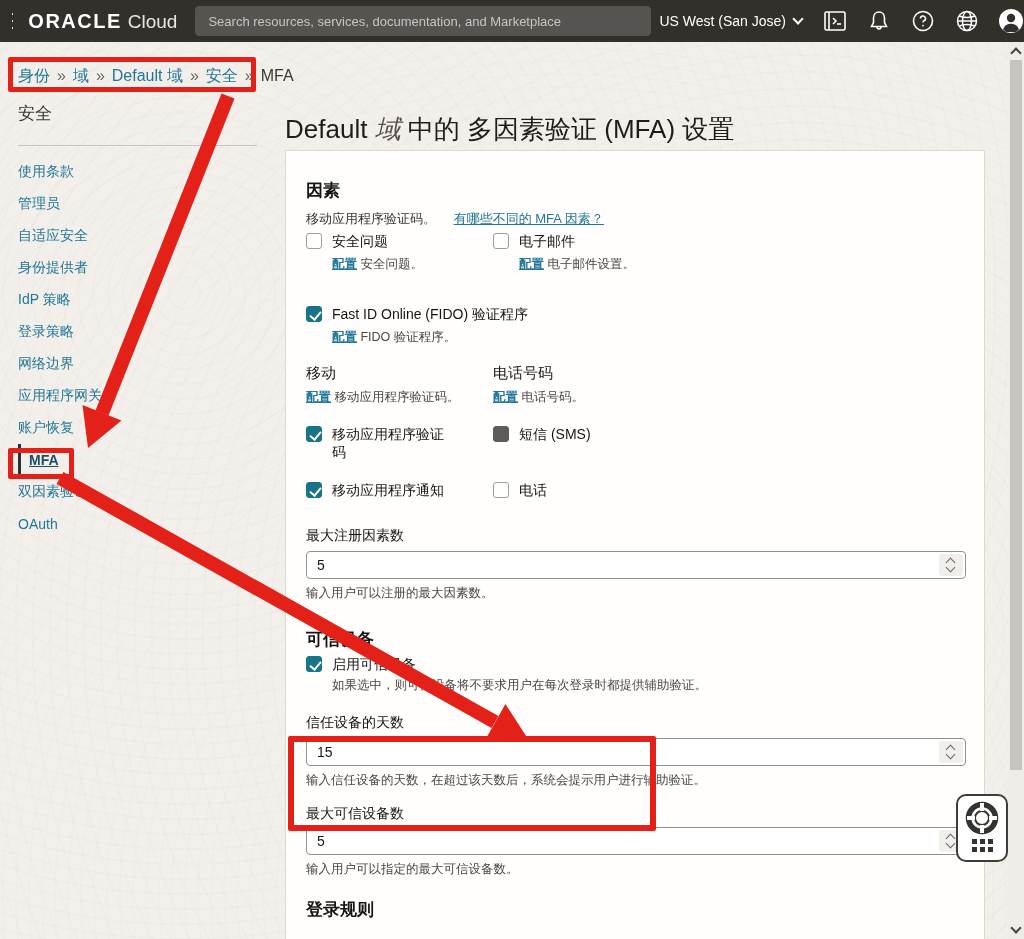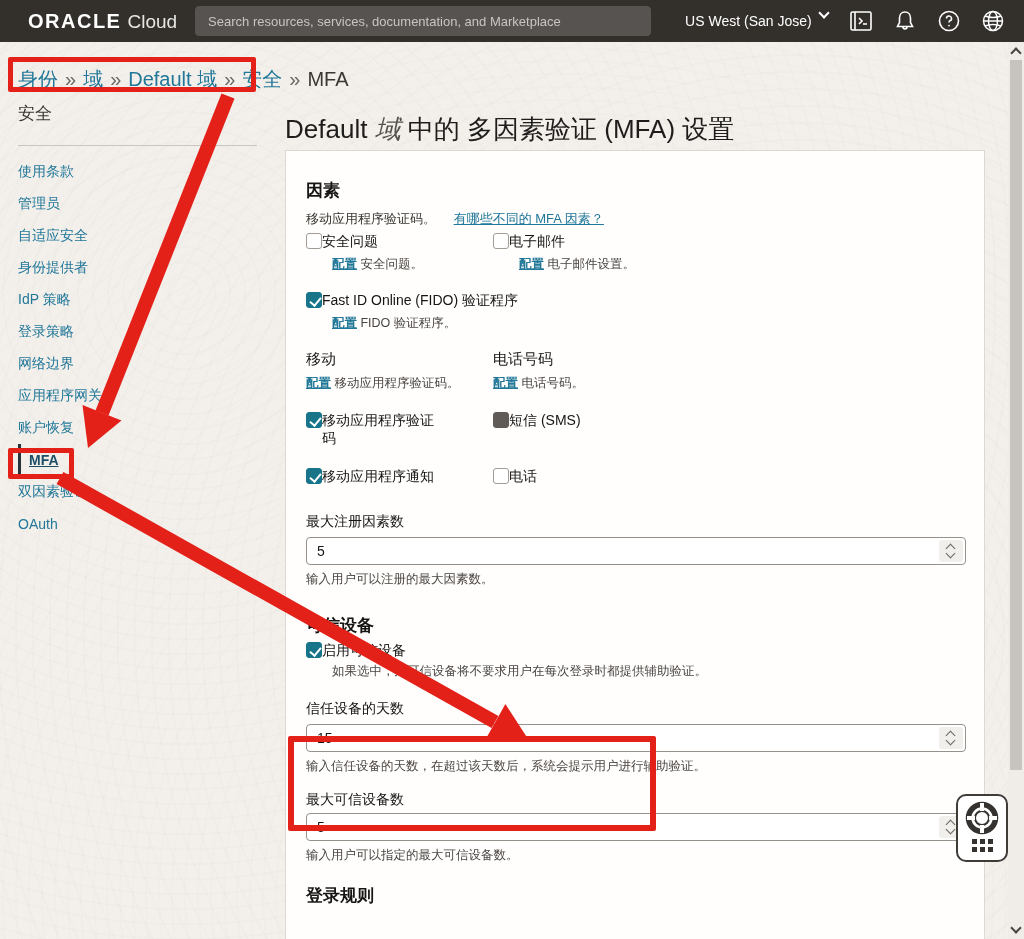--- a/index.html
+++ b/index.html
@@ -14,38 +14,38 @@
     justify-content:space-between; cursor:pointer; }
   .hamburger span { display:block; height:2px; background:#fff; border-radius:1px; }
   .logo { margin-left:16px; display:flex; align-items:baseline; white-space:nowrap; }
   .logo-oracle { color:#fff; font-weight:bold; font-size:20px; letter-spacing:1.5px; }
   .logo-cloud { color:#e8e6e3; font-size:19px; margin-left:6px; font-weight:400; }
   .search-wrap { margin-left:18px; }
   .search-input { width:456px; height:30px; background:#565350; border:1px solid #565350;
     border-radius:4px; color:#d8d6d3; font-size:13px; padding:0 12px; outline:none;
     font-family:"Liberation Sans","DejaVu Sans",sans-serif; }
   .search-input::placeholder { color:#c9c6c2; opacity:1; }
-  .region { color:#fff; font-size:14px; margin-left:34px; display:flex; 
+  .region { color:#fff; font-size:14px; margin-left:8px; display:flex; align-items:center;
     cursor:pointer; white-space:nowrap; }
   .chev-down { width:8px; height:8px; border-right:2px solid #fff; border-bottom:2px solid #fff;
     transform:rotate(45deg); margin-left:8px; margin-top:-4px; }
   .topbar-icons { display:flex; align-items:center; gap:18px; margin-left:20px; }
   .tb-icon { width:26px; height:26px; display:flex; align-items:center; justify-content:center; cursor:pointer; }
 
   
   .page { position:absolute; top:42px; left:0; width:1024px; height:897px;
     background-color:#f3f0ec;
     background-image:
       repeating-radial-gradient(circle at 18% 28%, rgba(60,50,40,0.016) 0 2px, transparent 2px 15px),
       repeating-radial-gradient(circle at 78% 66%, rgba(60,50,40,0.016) 0 2px, transparent 2px 17px),
       repeating-radial-gradient(circle at 55% 95%, rgba(60,50,40,0.013) 0 2px, transparent 2px 13px);
     overflow:hidden; }
 
   
-  .breadcrumb { position:absolute; left:18px; top:24px; font-size:20px; white-space:nowrap; z-index:10;text-align:center; }
+  .breadcrumb { position:absolute; left:18px; top:24px; font-size:16px; white-space:nowrap; z-index:10;text-align:center; }
   .breadcrumb a { color:#217798; text-decoration:none; cursor:pointer; }
   .bc-sep { color:#6b6661; margin:0 7px; }
   .bc-current { color:#3a3631; }
 
   
   .sidebar { position:absolute; left:18px; top:60px; width:240px; z-index:10; }
   .sidebar-title { font-size:17px; color:#3a3631; }
   .sidebar-divider { border:none; border-top:1px solid #c9c5c0; margin:20px 0 10px 0; width:239px; }
   .side-item { height:32px; display:flex; align-items:center; font-size:14px; }
   .side-item a { color:#217798; text-decoration:none; cursor:pointer; }
@@ -59,21 +59,21 @@
   .page-title .dom-italic { font-style:italic; font-family:"DejaVu Serif","Liberation Serif",serif; color:#55504b; }
 
   .sec-heading { font-size:17px; font-weight:bold; color:#161513; }
   .intro-row { margin-top:8px; font-size:13px; color:#3a3631; }
   .link { color:#217798; text-decoration:underline; cursor:pointer; }
   .intro-row .link { margin-left:14px; }
   .cfg { font-size:12.5px; color:#4a4541; margin-top:6px; margin-left:26px; }
   .cfg .link { font-weight:bold; }
 
   .fgrid { display:grid; grid-template-columns:187px 1fr; }
-  .cb-item { display:flex; align-items:flex-start; }
+  .cb-item { display:flex; gap:10px; align-items:flex-start; }
   .cb { width:16px; height:16px; border:1px solid #a19c96; border-radius:3px; background:#fff;
     flex:0 0 16px; position:relative; cursor:pointer; margin-top:1px; }
   .cb.checked { background:#177489; border-color:#177489; }
   .cb.checked::after { content:""; position:absolute; left:4.5px; top:1.5px; width:5px; height:9px;
     border-right:2px solid #fff; border-bottom:2px solid #fff; transform:rotate(40deg); }
   .cb.filled { background:#605b56; border-color:#605b56; }
   .cb-label { font-size:14px; color:#161513; line-height:18px; }
   .narrow .cb-label { max-width:122px; }
   .sub-heading { font-size:15px; color:#161513; }
   .cfg2 { font-size:12.5px; color:#4a4541; }
@@ -109,21 +109,21 @@
   .dots span { background:#35322f; width:5px; height:5px; }
 
   
   .scrollbar { position:absolute; right:0; top:0; width:16px; height:897px; background:#f0ece8; z-index:40; }
   .sb-thumb { position:absolute; left:2px; top:18px; width:12px; height:710px; background:#c7c4c0; }
   .sb-arrow { position:absolute; left:4px; width:8px; height:8px; border-right:2px solid #4a4641;
     border-bottom:2px solid #4a4641; }
   .sb-up { top:7px; transform:rotate(-135deg); }
   .sb-dn { bottom:7px; transform:rotate(45deg); }
 
-  .mt14{margin-top:14px;} .mt17{margin-top:18px;} .mt18{margin-top:18px;} .mt4{margin-top:4px;}
+  .mt14{margin-top:14px;} .mt17{margin-top:32px;} .mt18{margin-top:18px;} .mt4{margin-top:4px;}
   .mt19{margin-top:19px;} .mt20{margin-top:20px;} .mt26{margin-top:26px;}
   .mt28{margin-top:28px;} .mt16{margin-top:16px;} .mt6{margin-top:6px;} .mt8{margin-top:8px;}
   .span2{grid-column:1 / 3;}
 </style>
 </head>
 <body>
 
 <div class="topbar">
   <div class="hamburger">
       <span></span>

